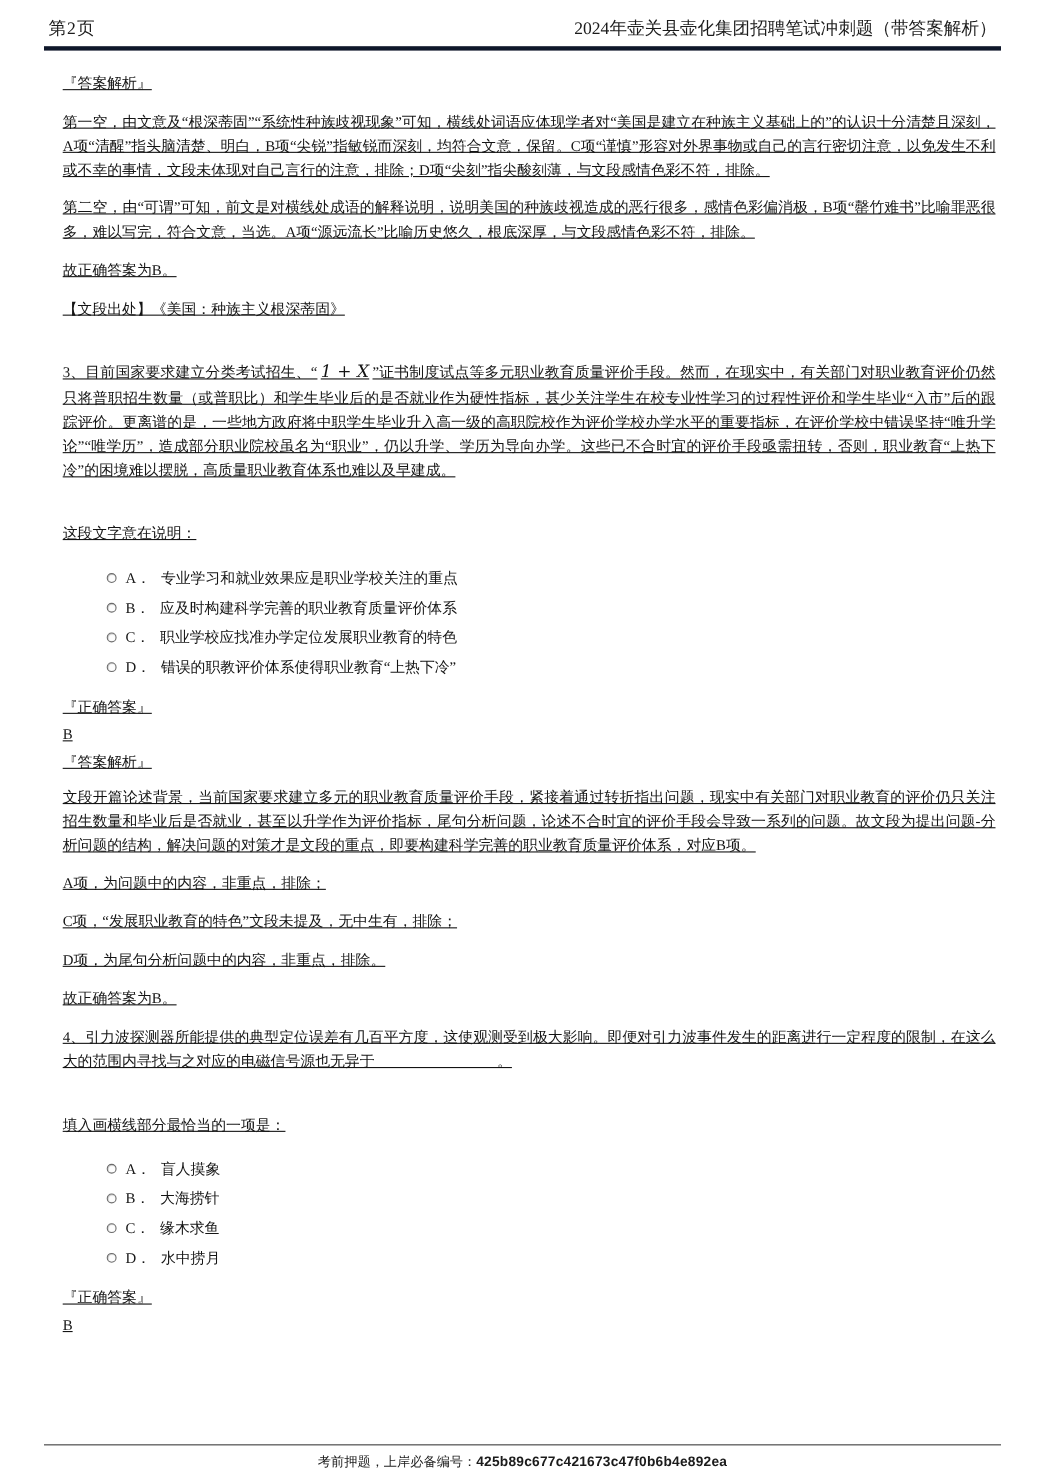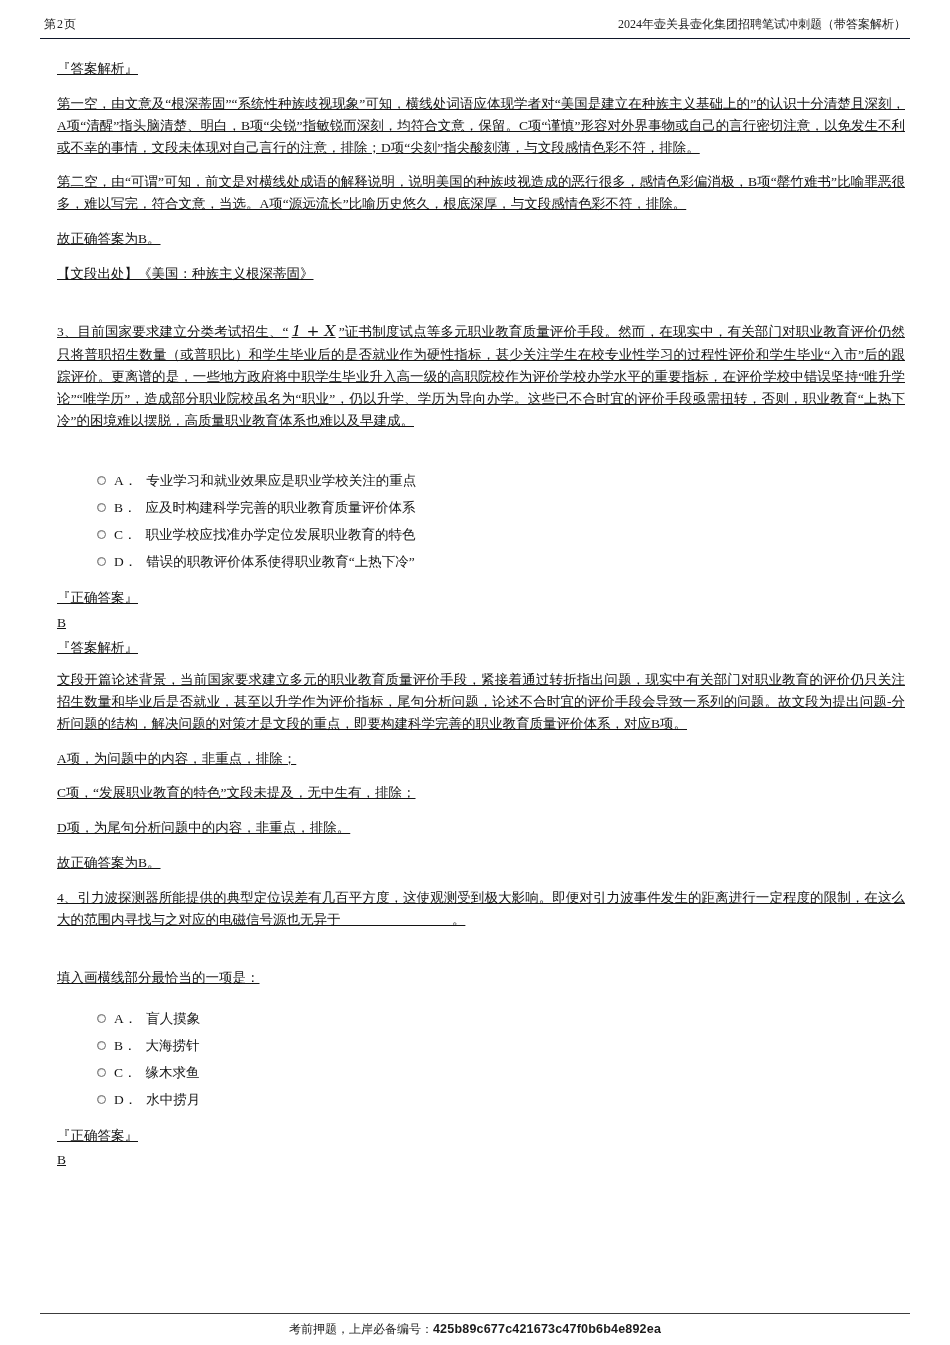--- a/index.html
+++ b/index.html
@@ -6,23 +6,23 @@
   html, body { margin: 0; padding: 0; }
   body {
     width: 950px; height: 1345px;
     background: #ffffff; color: #161616;
     font-family: "Liberation Serif", "DejaVu Serif", serif;
     position: relative; overflow: hidden;
   }
   .page-header {
     margin: 0 40px;
     padding: 16px 4px 5px 4px;
-    border-bottom: 1px solid #0f172a;
+    border-bottom: 4px solid #0f172a;
     display: flex; justify-content: space-between; align-items: flex-end;
-    font-size: 12px; color: #1c1c1c;
+    font-size: 16px; color: #1c1c1c;
   }
   .page-header .pageno { letter-spacing: 1px; }
   .content {
     padding: 19px 45px 0 57px;
     font-size: 13.5px; line-height: 1.62; color: #141414;
   }
   .content p { margin: 0 0 13px 0; text-decoration: underline; }
   .para { text-align: justify; }
   .heading { text-align: left; }
   .source { margin-bottom: 34px !important; }
@@ -74,20 +74,21 @@
 <main class="content">
 
   <p class="heading">『答案解析』</p>
   <p class="para">第一空，由文意及“根深蒂固”“系统性种族歧视现象”可知，横线处词语应体现学者对“美国是建立在种族主义基础上的”的认识十分清楚且深刻，A项“清醒”指头脑清楚、明白，B项“尖锐”指敏锐而深刻，均符合文意，保留。C项“谨慎”形容对外界事物或自己的言行密切注意，以免发生不利或不幸的事情，文段未体现对自己言行的注意，排除；D项“尖刻”指尖酸刻薄，与文段感情色彩不符，排除。</p>
   <p class="para">第二空，由“可谓”可知，前文是对横线处成语的解释说明，说明美国的种族歧视造成的恶行很多，感情色彩偏消极，B项“罄竹难书”比喻罪恶很多，难以写完，符合文意，当选。A项“源远流长”比喻历史悠久，根底深厚，与文段感情色彩不符，排除。</p>
   <p class="para">故正确答案为B。</p>
   <p class="para source">【文段出处】《美国：种族主义根深蒂固》</p>
 
   <p class="para stem"><span>3、目前国家要求建立分类考试招生、“</span><span class="formula">1 + X</span><span>”证书制度试点等多元职业教育质量评价手段。然而，在现实中，有关部门对职业教育评价仍然只将普职招生数量（或普职比）和学生毕业后的是否就业作为硬性指标，甚少关注学生在校专业性学习的过程性评价和学生毕业“入市”后的跟踪评价。更离谱的是，一些地方政府将中职学生毕业升入高一级的高职院校作为评价学校办学水平的重要指标，在评价学校中错误坚持“唯升学论”“唯学历”，造成部分职业院校虽名为“职业”，仍以升学、学历为导向办学。这些已不合时宜的评价手段亟需扭转，否则，职业教育“上热下冷”的困境难以摆脱，高质量职业教育体系也难以及早建成。</span></p>
 
+  <p class="para prompt">这段文字意在说明：</p>
 
   <div class="options">
     <div class="option">
       <span class="radio"></span>
       <span class="opt-letter">A．</span>
       <span class="opt-text">专业学习和就业效果应是职业学校关注的重点</span>
     </div>
     <div class="option">
       <span class="radio"></span>
       <span class="opt-letter">B．</span>

